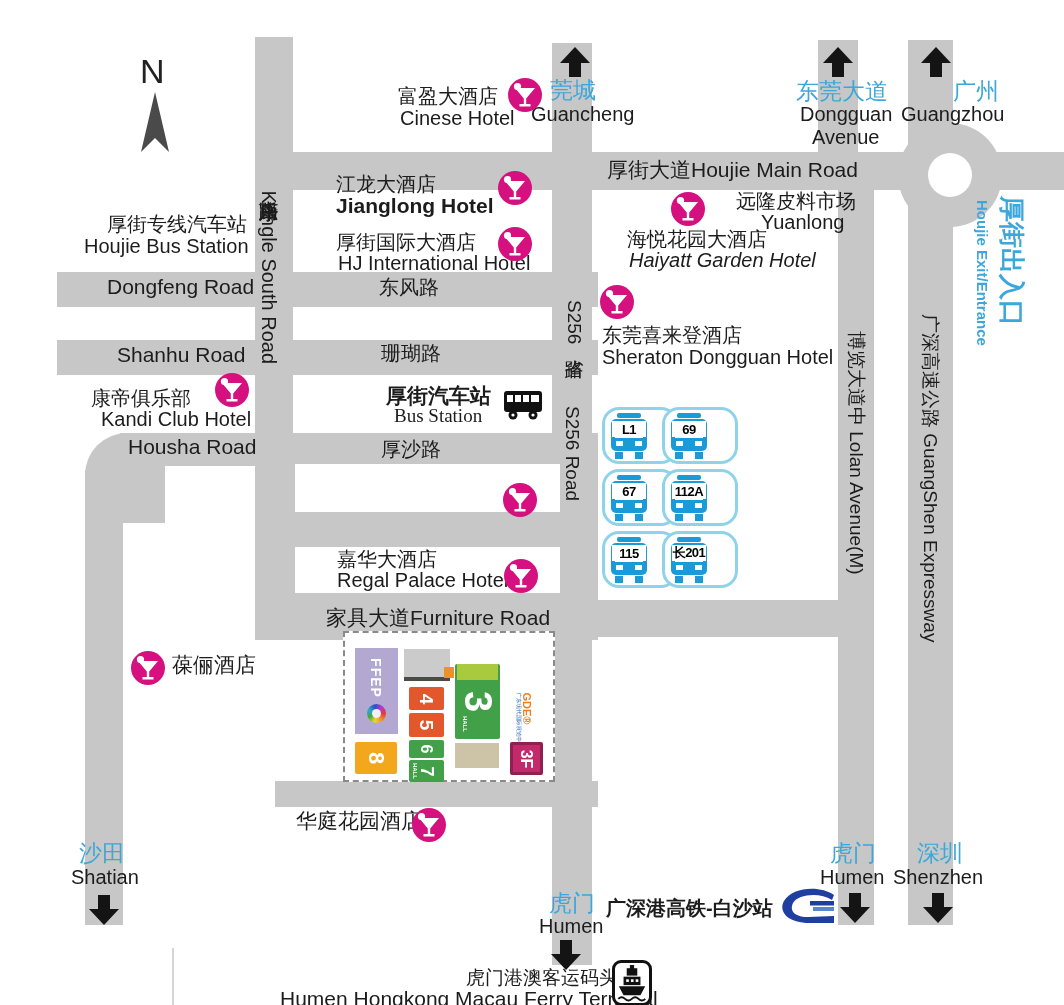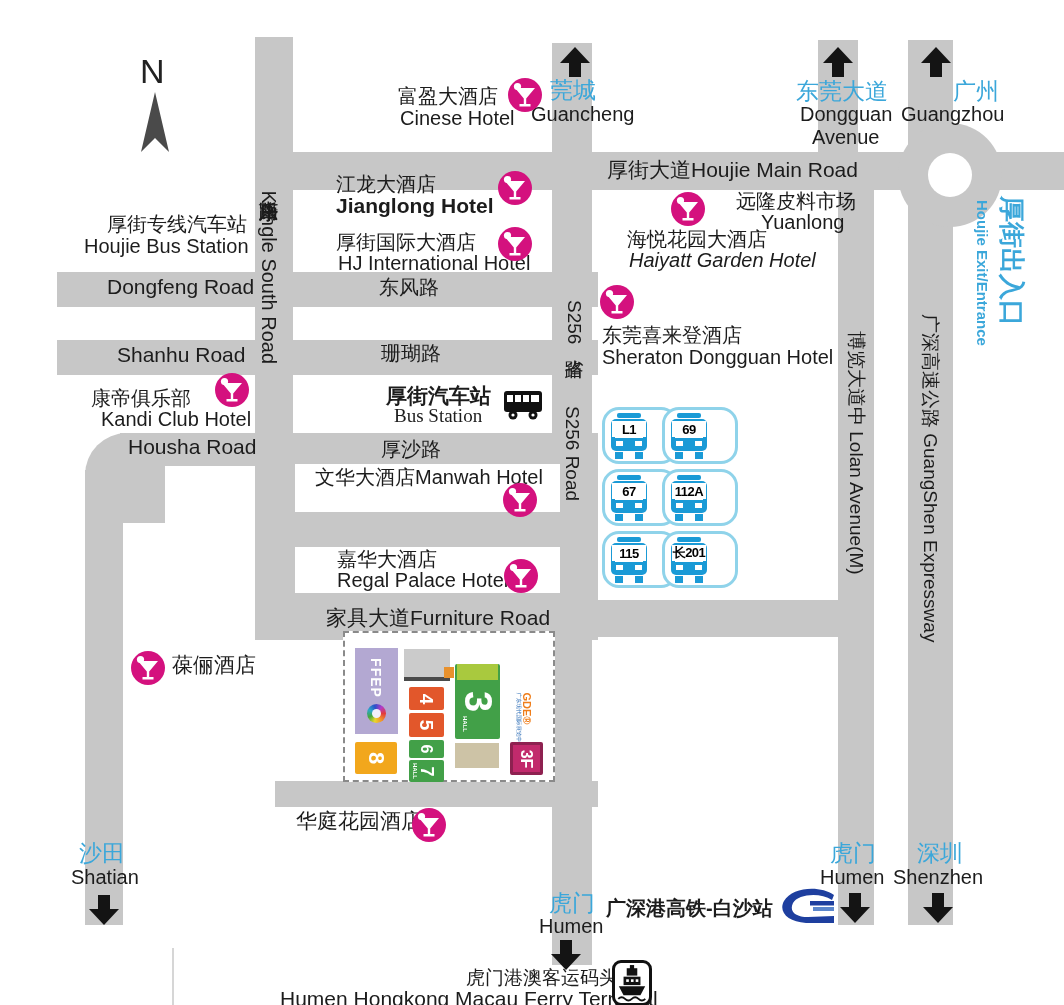--- a/index.html
+++ b/index.html
@@ -214,21 +214,20 @@
     </svg>
   <div class="lbl" style="left:91px;top:388px;">康帝俱乐部</div>
   <div class="lbl" style="left:101px;top:409px;">Kandi Club Hotel</div>
 
   <div class="lbl bold" style="left:386px;top:385px;font-size:21px;">厚街汽车站</div>
   <div class="lbl serif" style="left:394px;top:406px;font-size:19px;">Bus Station</div>
   <svg class="abs" style="left:503px;top:388px" width="40" height="34">
       <use href="#sym-busblack"></use>
     </svg>
 
-  <div class="lbl" style="left:315px;top:467px;">文华大酒店Manwah Hotel</div>
   <svg class="ck" style="left:503px;top:483px">
       <use href="#sym-cocktail"></use>
     </svg>
 
   <div class="lbl" style="left:337px;top:549px;">嘉华大酒店</div>
   <div class="lbl" style="left:337px;top:570px;">Regal Palace Hotel</div>
   <svg class="ck" style="left:504px;top:559px">
       <use href="#sym-cocktail"></use>
     </svg>
 

